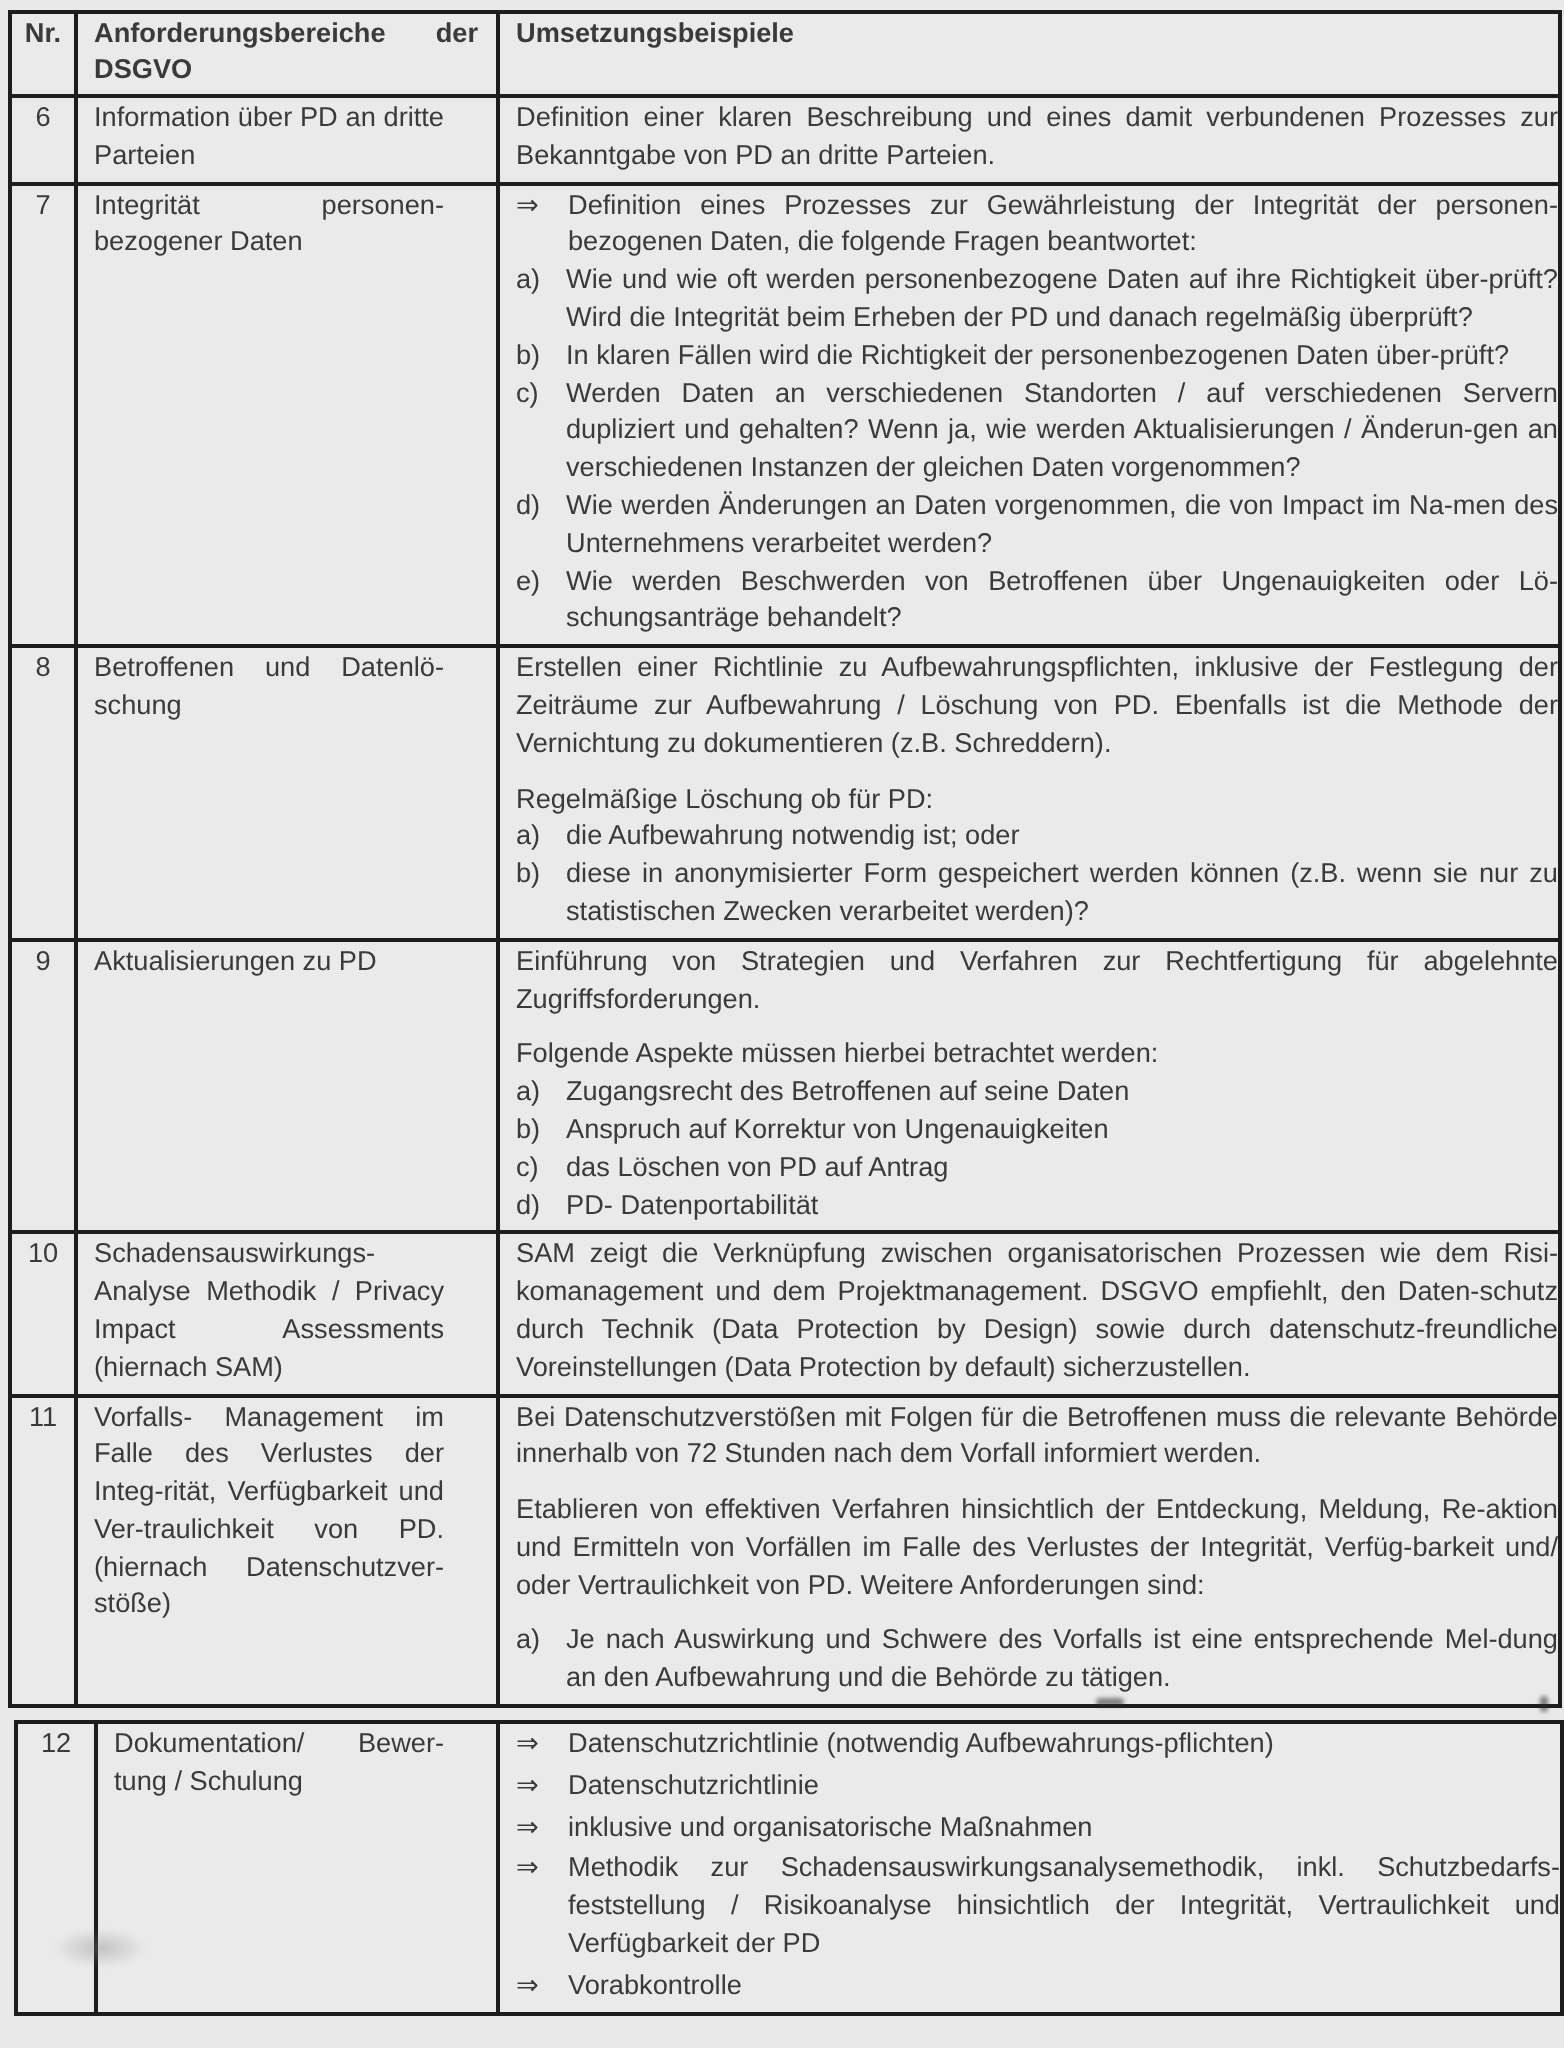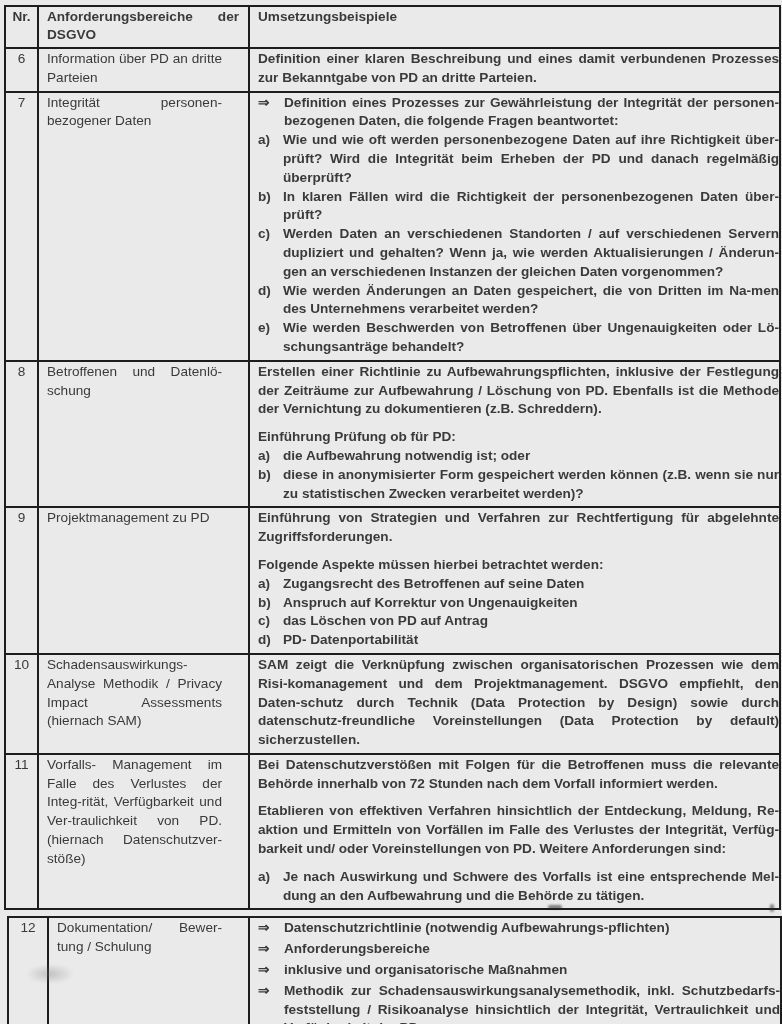--- a/index.html
+++ b/index.html
@@ -17,21 +17,21 @@
     font-size:13.6px;line-height:18.8px;
   }
   .t1{margin-left:4px;width:775px;}
   .t2{margin-left:7px;margin-top:6px;width:773px;}
   .doc-table, .doc-table td, .doc-table th{border:2px solid #1d1d1d;}
   .doc-table td, .doc-table th{vertical-align:top;padding:1px 9px 3px 8px;}
   th{font-weight:bold;text-align:justify;line-height:18px;padding-top:2px;}
   th.nr-head{text-align:center;padding-left:2px;padding-right:2px;}
   td.nr-cell{text-align:center;padding-left:2px;padding-right:2px;}
   td.area-cell{text-align:justify;padding-right:26px;}
-  td.ex-cell{padding-left:8px;padding-right:0;font-weight:bold;}
+  td.ex-cell{padding-left:8px;padding-right:0;}
   .para{margin:0;text-align:justify;}
   .arrow-item,.letter-item{display:flex;align-items:flex-start;}
   .arrow-item .marker{flex:0 0 26px;}
   .letter-item .marker{flex:0 0 25px;}
   .txt{flex:1 1 auto;text-align:justify;}
   .sp{margin-top:9px;}
   .t2 .arrow-item{margin-bottom:2px;}
   .t2 .arrow-item:last-child{margin-bottom:0;}
   
   .between-gap{position:relative;height:0;}
@@ -88,47 +88,47 @@
             <div class="letter-item">
               <span class="marker">b)</span>
               <span class="txt">In klaren Fällen wird die Richtigkeit der personenbezogenen Daten über-prüft?</span>
             </div>
             <div class="letter-item">
               <span class="marker">c)</span>
               <span class="txt">Werden Daten an verschiedenen Standorten / auf verschiedenen Servern dupliziert und gehalten? Wenn ja, wie werden Aktualisierungen / Änderun-gen an verschiedenen Instanzen der gleichen Daten vorgenommen?</span>
             </div>
             <div class="letter-item">
               <span class="marker">d)</span>
-              <span class="txt">Wie werden Änderungen an Daten gespeichert, die von Dritten im Na-men des Unternehmens verarbeitet werden?</span>
+              <span class="txt">Wie werden Änderungen an Daten vorgenommen, die von Impact im Na-men des Unternehmens verarbeitet werden?</span>
             </div>
             <div class="letter-item">
               <span class="marker">e)</span>
               <span class="txt">Wie werden Beschwerden von Betroffenen über Ungenauigkeiten oder Lö-schungsanträge behandelt?</span>
             </div>
           </td>
         </tr>
         <tr>
           <td class="nr-cell">8</td>
           <td class="area-cell">Betroffenen und Datenlö-schung</td>
           <td class="ex-cell">
             <p class="para">Erstellen einer Richtlinie zu Aufbewahrungspflichten, inklusive der Festlegung der Zeiträume zur Aufbewahrung / Löschung von PD. Ebenfalls ist die Methode der Vernichtung zu dokumentieren (z.B. Schreddern).</p>
-            <p class="para sp">Einführung Prüfung ob für PD:</p>
+            <p class="para sp">Regelmäßige Löschung ob für PD:</p>
             <div class="letter-item">
               <span class="marker">a)</span>
               <span class="txt">die Aufbewahrung notwendig ist; oder</span>
             </div>
             <div class="letter-item">
               <span class="marker">b)</span>
               <span class="txt">diese in anonymisierter Form gespeichert werden können (z.B. wenn sie nur zu statistischen Zwecken verarbeitet werden)?</span>
             </div>
           </td>
         </tr>
         <tr>
           <td class="nr-cell">9</td>
-          <td class="area-cell">Projektmanagement zu PD</td>
+          <td class="area-cell">Aktualisierungen zu PD</td>
           <td class="ex-cell">
             <p class="para">Einführung von Strategien und Verfahren zur Rechtfertigung für abgelehnte Zugriffsforderungen.</p>
             <p class="para sp">Folgende Aspekte müssen hierbei betrachtet werden:</p>
             <div class="letter-item">
               <span class="marker">a)</span>
               <span class="txt">Zugangsrecht des Betroffenen auf seine Daten</span>
             </div>
             <div class="letter-item">
               <span class="marker">b)</span>
               <span class="txt">Anspruch auf Korrektur von Ungenauigkeiten</span>
@@ -148,21 +148,21 @@
           <td class="area-cell">Schadensauswirkungs-Analyse Methodik / Privacy Impact Assessments (hiernach SAM)</td>
           <td class="ex-cell">
             <p class="para">SAM zeigt die Verknüpfung zwischen organisatorischen Prozessen wie dem Risi-komanagement und dem Projektmanagement. DSGVO empfiehlt, den Daten-schutz durch Technik (Data Protection by Design) sowie durch datenschutz-freundliche Voreinstellungen (Data Protection by default) sicherzustellen.</p>
           </td>
         </tr>
         <tr>
           <td class="nr-cell">11</td>
           <td class="area-cell">Vorfalls- Management im Falle des Verlustes der Integ-rität, Verfügbarkeit und Ver-traulichkeit von PD. (hiernach Datenschutzver-stöße)</td>
           <td class="ex-cell">
             <p class="para">Bei Datenschutzverstößen mit Folgen für die Betroffenen muss die relevante Behörde innerhalb von 72 Stunden nach dem Vorfall informiert werden.</p>
-            <p class="para sp">Etablieren von effektiven Verfahren hinsichtlich der Entdeckung, Meldung, Re-aktion und Ermitteln von Vorfällen im Falle des Verlustes der Integrität, Verfüg-barkeit und/ oder Voreinstellungen von PD. Weitere Anforderungen sind:</p>
+            <p class="para sp">Etablieren von effektiven Verfahren hinsichtlich der Entdeckung, Meldung, Re-aktion und Ermitteln von Vorfällen im Falle des Verlustes der Integrität, Verfüg-barkeit und/ oder Vertraulichkeit von PD. Weitere Anforderungen sind:</p>
             <div class="letter-item sp">
               <span class="marker">a)</span>
               <span class="txt">Je nach Auswirkung und Schwere des Vorfalls ist eine entsprechende Mel-dung an den Aufbewahrung und die Behörde zu tätigen.</span>
             </div>
           </td>
         </tr>
       </tbody>
   </table>
 
   <div class="between-gap">
@@ -180,21 +180,21 @@
         <tr>
           <td class="nr-cell">12</td>
           <td class="area-cell">Dokumentation/ Bewer-tung / Schulung</td>
           <td class="ex-cell">
             <div class="arrow-item">
               <span class="marker">⇒</span>
               <span class="txt">Datenschutzrichtlinie (notwendig Aufbewahrungs-pflichten)</span>
             </div>
             <div class="arrow-item">
               <span class="marker">⇒</span>
-              <span class="txt">Anforderungsbereiche</span>
+              <span class="txt">Datenschutzrichtlinie</span>
             </div>
             <div class="arrow-item">
               <span class="marker">⇒</span>
               <span class="txt">inklusive und organisatorische Maßnahmen</span>
             </div>
             <div class="arrow-item">
               <span class="marker">⇒</span>
               <span class="txt">Methodik zur Schadensauswirkungsanalysemethodik, inkl. Schutzbedarfs-feststellung / Risikoanalyse hinsichtlich der Integrität, Vertraulichkeit und Verfügbarkeit der PD</span>
             </div>
             <div class="arrow-item">

